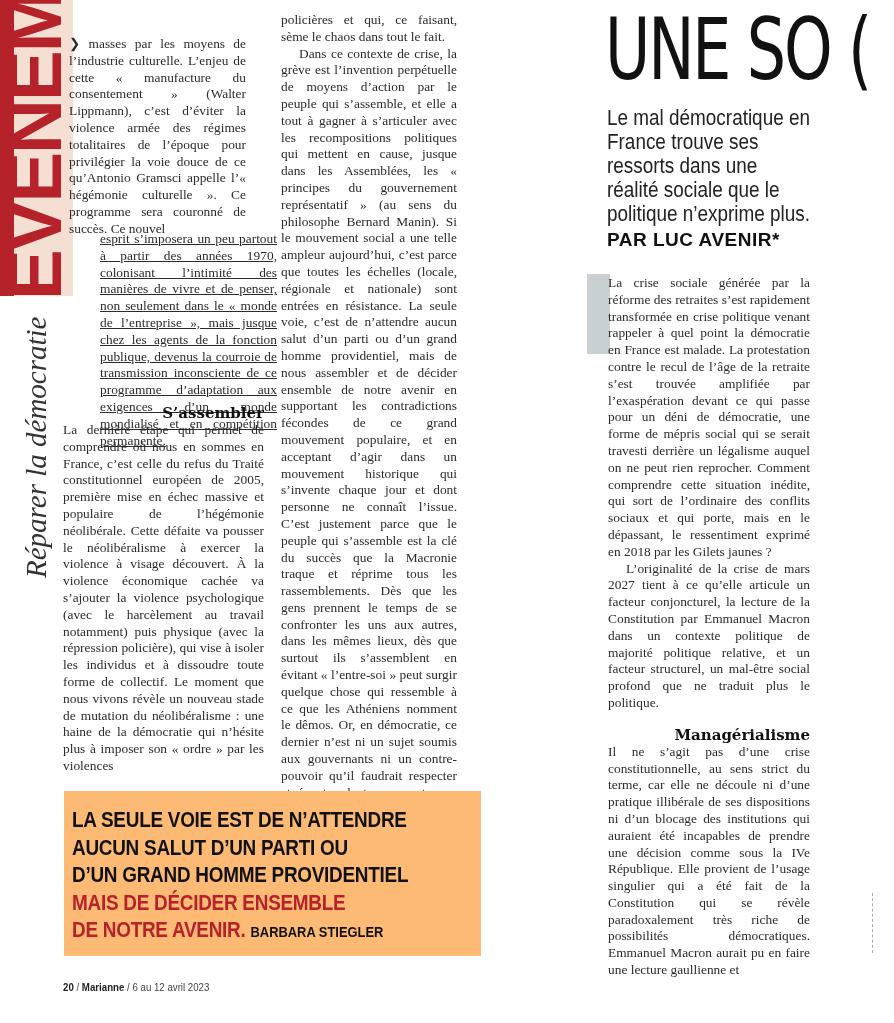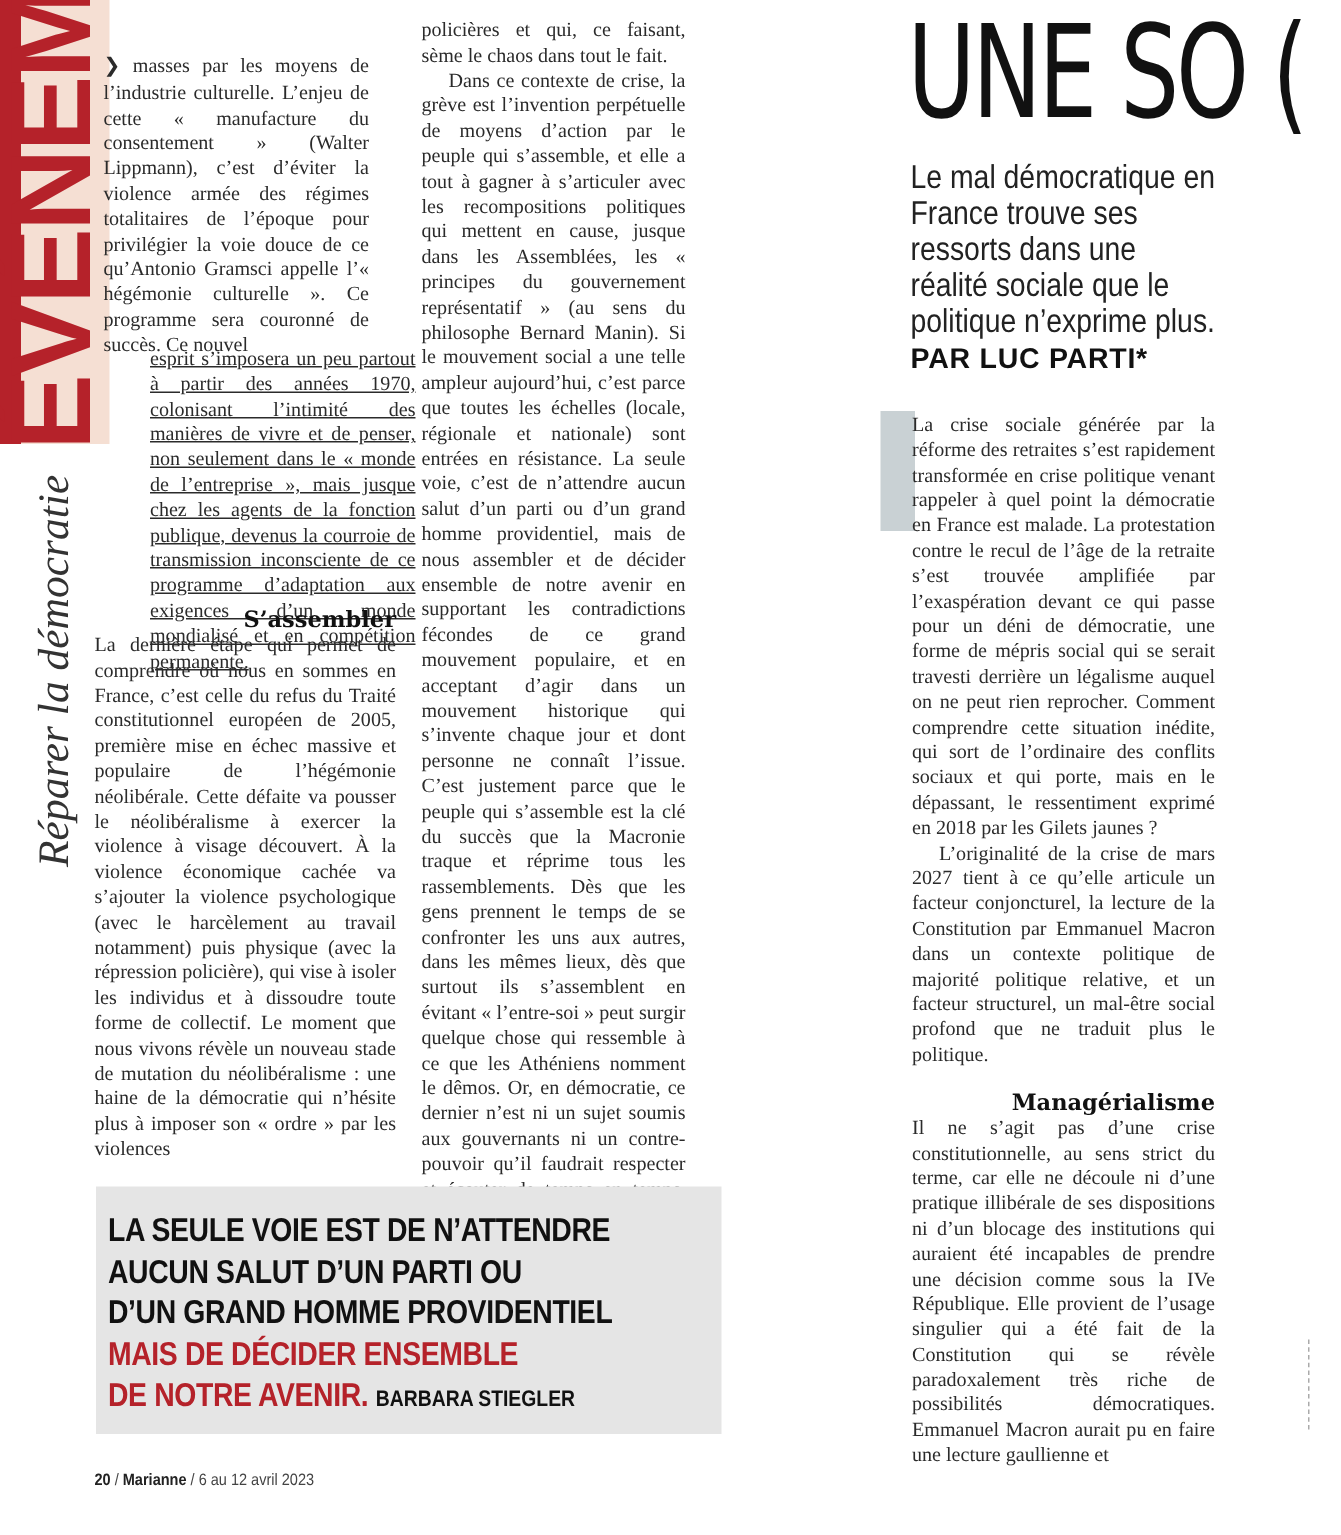--- a/index.html
+++ b/index.html
@@ -23,21 +23,21 @@
   .col1b { left:76px; top:231px; width:201px;text-decoration:underline; }
   .col1c { left:63px; top:404px; width:201px; }
   .col2 { left:281px; top:12px; width:176px; }
   .col3 { left:608px; top:275px; width:202px; }
 
   .col h3 { font-family:"DejaVu Serif", serif; font-weight:bold; font-size:15px; line-height:18px; color:#111; margin:0 0 0 0; text-align:right; }
   .endmark { display:inline-block; width:8px; height:8px; background:#222; margin-left:3px; vertical-align:0; }
   .sig { font-family:"Liberation Sans", sans-serif; font-weight:bold; font-size:8px; }
   .footnote { font-family:"Liberation Sans", sans-serif; font-size:10px; line-height:14px; color:#555; text-align:left; margin-top:4px; transform:scaleX(0.85); transform-origin:0 0; width:230px; }
 
-  .pullquote { position:absolute; left:64px; top:791px; width:417px; height:165px; background:#e5e5e5; padding:15px 8px 0 8px; }
+  .pullquote { position:absolute; left:64px; top:791px; width:417px; height:165px; background:#fdba74; padding:15px 8px 0 8px; }
   .pq-line { font-family:"Liberation Sans", sans-serif; font-weight:bold; font-size:22px; line-height:27.5px; color:#111; letter-spacing:-0.3px; white-space:nowrap; transform:scaleX(0.86); transform-origin:0 0; }
   .pq-red { color:#b5222a; }
   .pq-author { font-family:"Liberation Sans", sans-serif; font-weight:bold; font-size:15px; color:#111; letter-spacing:0; }
 
   .footer { position:absolute; left:63px; top:981px; font-family:"Liberation Sans", sans-serif; font-size:11px; color:#444; transform:scaleX(0.88); transform-origin:0 0; white-space:nowrap; }
   .footer b { color:#222; }
 
   .headline { position:absolute; left:605px; top:4px; font-family:"DejaVu Sans", sans-serif; font-weight:200; font-size:86px; line-height:90px; color:#111; letter-spacing:-3px; white-space:nowrap; transform:scaleX(0.72); transform-origin:0 0; -webkit-text-stroke:0; }
   .headline span { font-weight:normal; }
   .standfirst { position:absolute; left:607px; top:106px; width:240px; font-family:"Liberation Sans", sans-serif; font-size:22px; line-height:24px; color:#222; transform:scaleX(0.86); transform-origin:0 0; }
@@ -83,21 +83,21 @@
   <div class="pq-line pq-red">MAIS DE DÉCIDER ENSEMBLE</div>
   <div class="pq-line"><span class="pq-red">DE NOTRE AVENIR.</span> <span class="pq-author">BARBARA STIEGLER</span></div>
 </div>
 
 <div class="footer">
   <b>20</b><span> / </span><b>Marianne</b><span> / </span><span>6 au 12 avril 2023</span>
 </div>
 
 <div class="headline"><span>UNE SO</span> <span>(</span></div>
 <div class="standfirst">Le mal démocratique en France trouve ses ressorts dans une réalité sociale que le politique n’exprime plus.</div>
-<div class="byline">PAR LUC PARTI*</div>
+<div class="byline">PAR LUC AVENIR*</div>
 
 <div class="dropcap"></div>
 
 <div class="col col3">
   <p>La crise sociale générée par la réforme des retraites s’est rapidement transformée en crise politique venant rappeler à quel point la démocratie en France est malade. La protestation contre le recul de l’âge de la retraite s’est trouvée amplifiée par l’exaspération devant ce qui passe pour un déni de démocratie, une forme de mépris social qui se serait travesti derrière un légalisme auquel on ne peut rien reprocher. Comment comprendre cette situation inédite, qui sort de l’ordinaire des conflits sociaux et qui porte, mais en le dépassant, le ressentiment exprimé en 2018 par les Gilets jaunes ?</p>
   <p class="indent">L’originalité de la crise de mars 2027 tient à ce qu’elle articule un facteur conjoncturel, la lecture de la Constitution par Emmanuel Macron dans un contexte politique de majorité politique relative, et un facteur structurel, un mal-être social profond que ne traduit plus le politique.</p>
   <h3 style="margin-top:14px;">Managérialisme</h3>
   <p>Il ne s’agit pas d’une crise constitutionnelle, au sens strict du terme, car elle ne découle ni d’une pratique illibérale de ses dispositions ni d’un blocage des institutions qui auraient été incapables de prendre une décision comme sous la IVe République. Elle provient de l’usage singulier qui a été fait de la Constitution qui se révèle paradoxalement très riche de possibilités démocratiques. Emmanuel Macron aurait pu en faire une lecture gaullienne et</p>
 </div>
 

